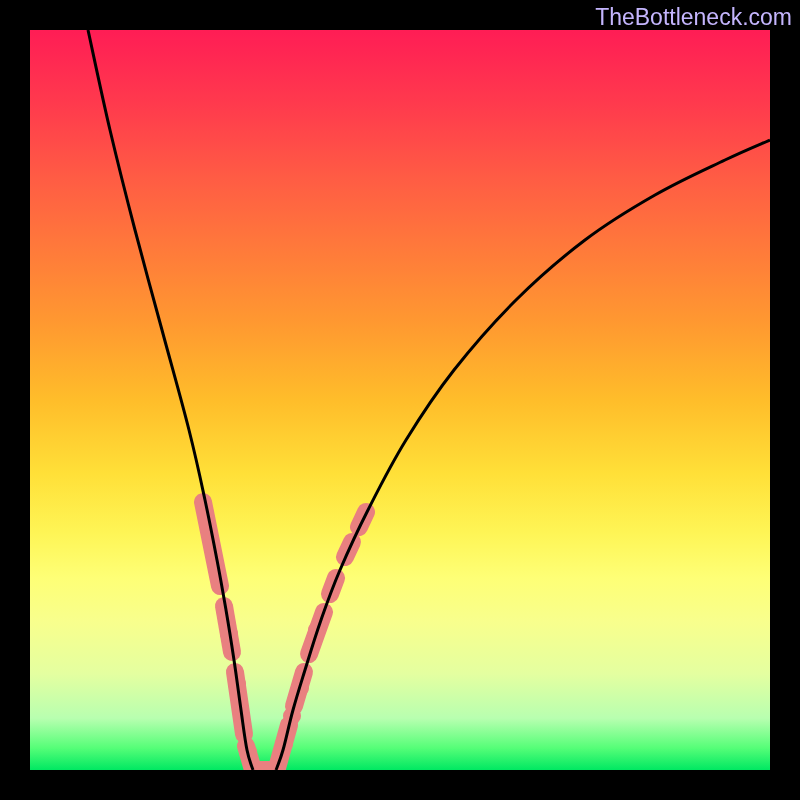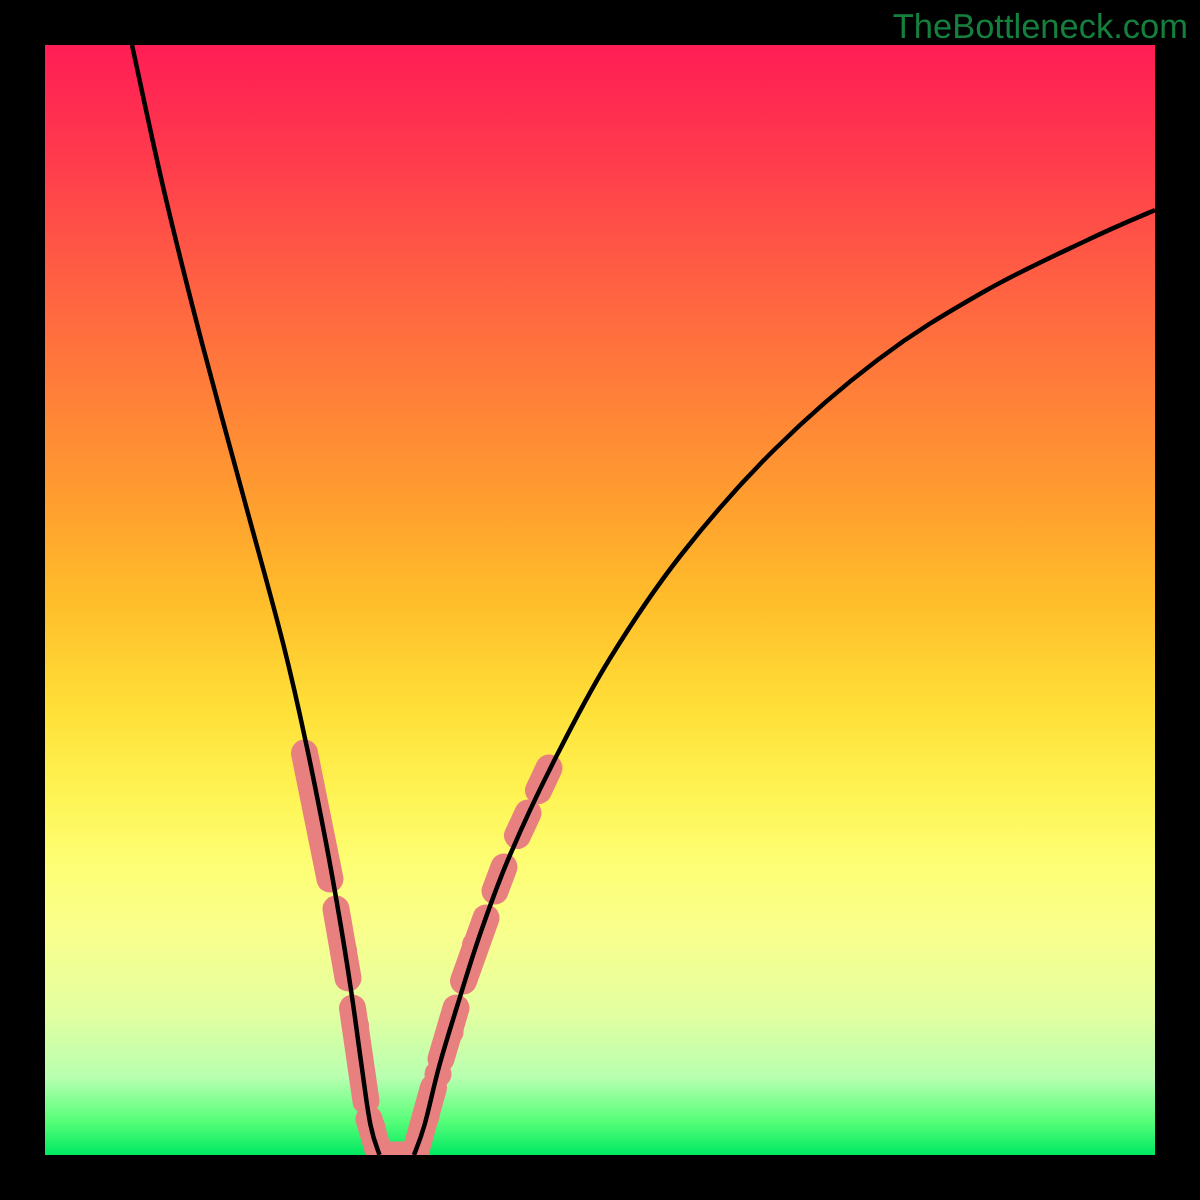--- a/index.html
+++ b/index.html
@@ -8,21 +8,21 @@
     height: 800px;
     background: #000;
     position: relative;
     font-family: Arial, sans-serif;
     overflow: hidden;
   }
   .watermark {
     position: absolute;
     top: 4px;
     right: 8px;
-    color: #15803d;
+    color: #c4b5fd;
     font-size: 23px;
     font-weight: 500;
     z-index: 20;
   }
   .plot-frame {
     position: absolute;
     top: 30px;
     left: 30px;
     width: 740px;
     height: 740px;

